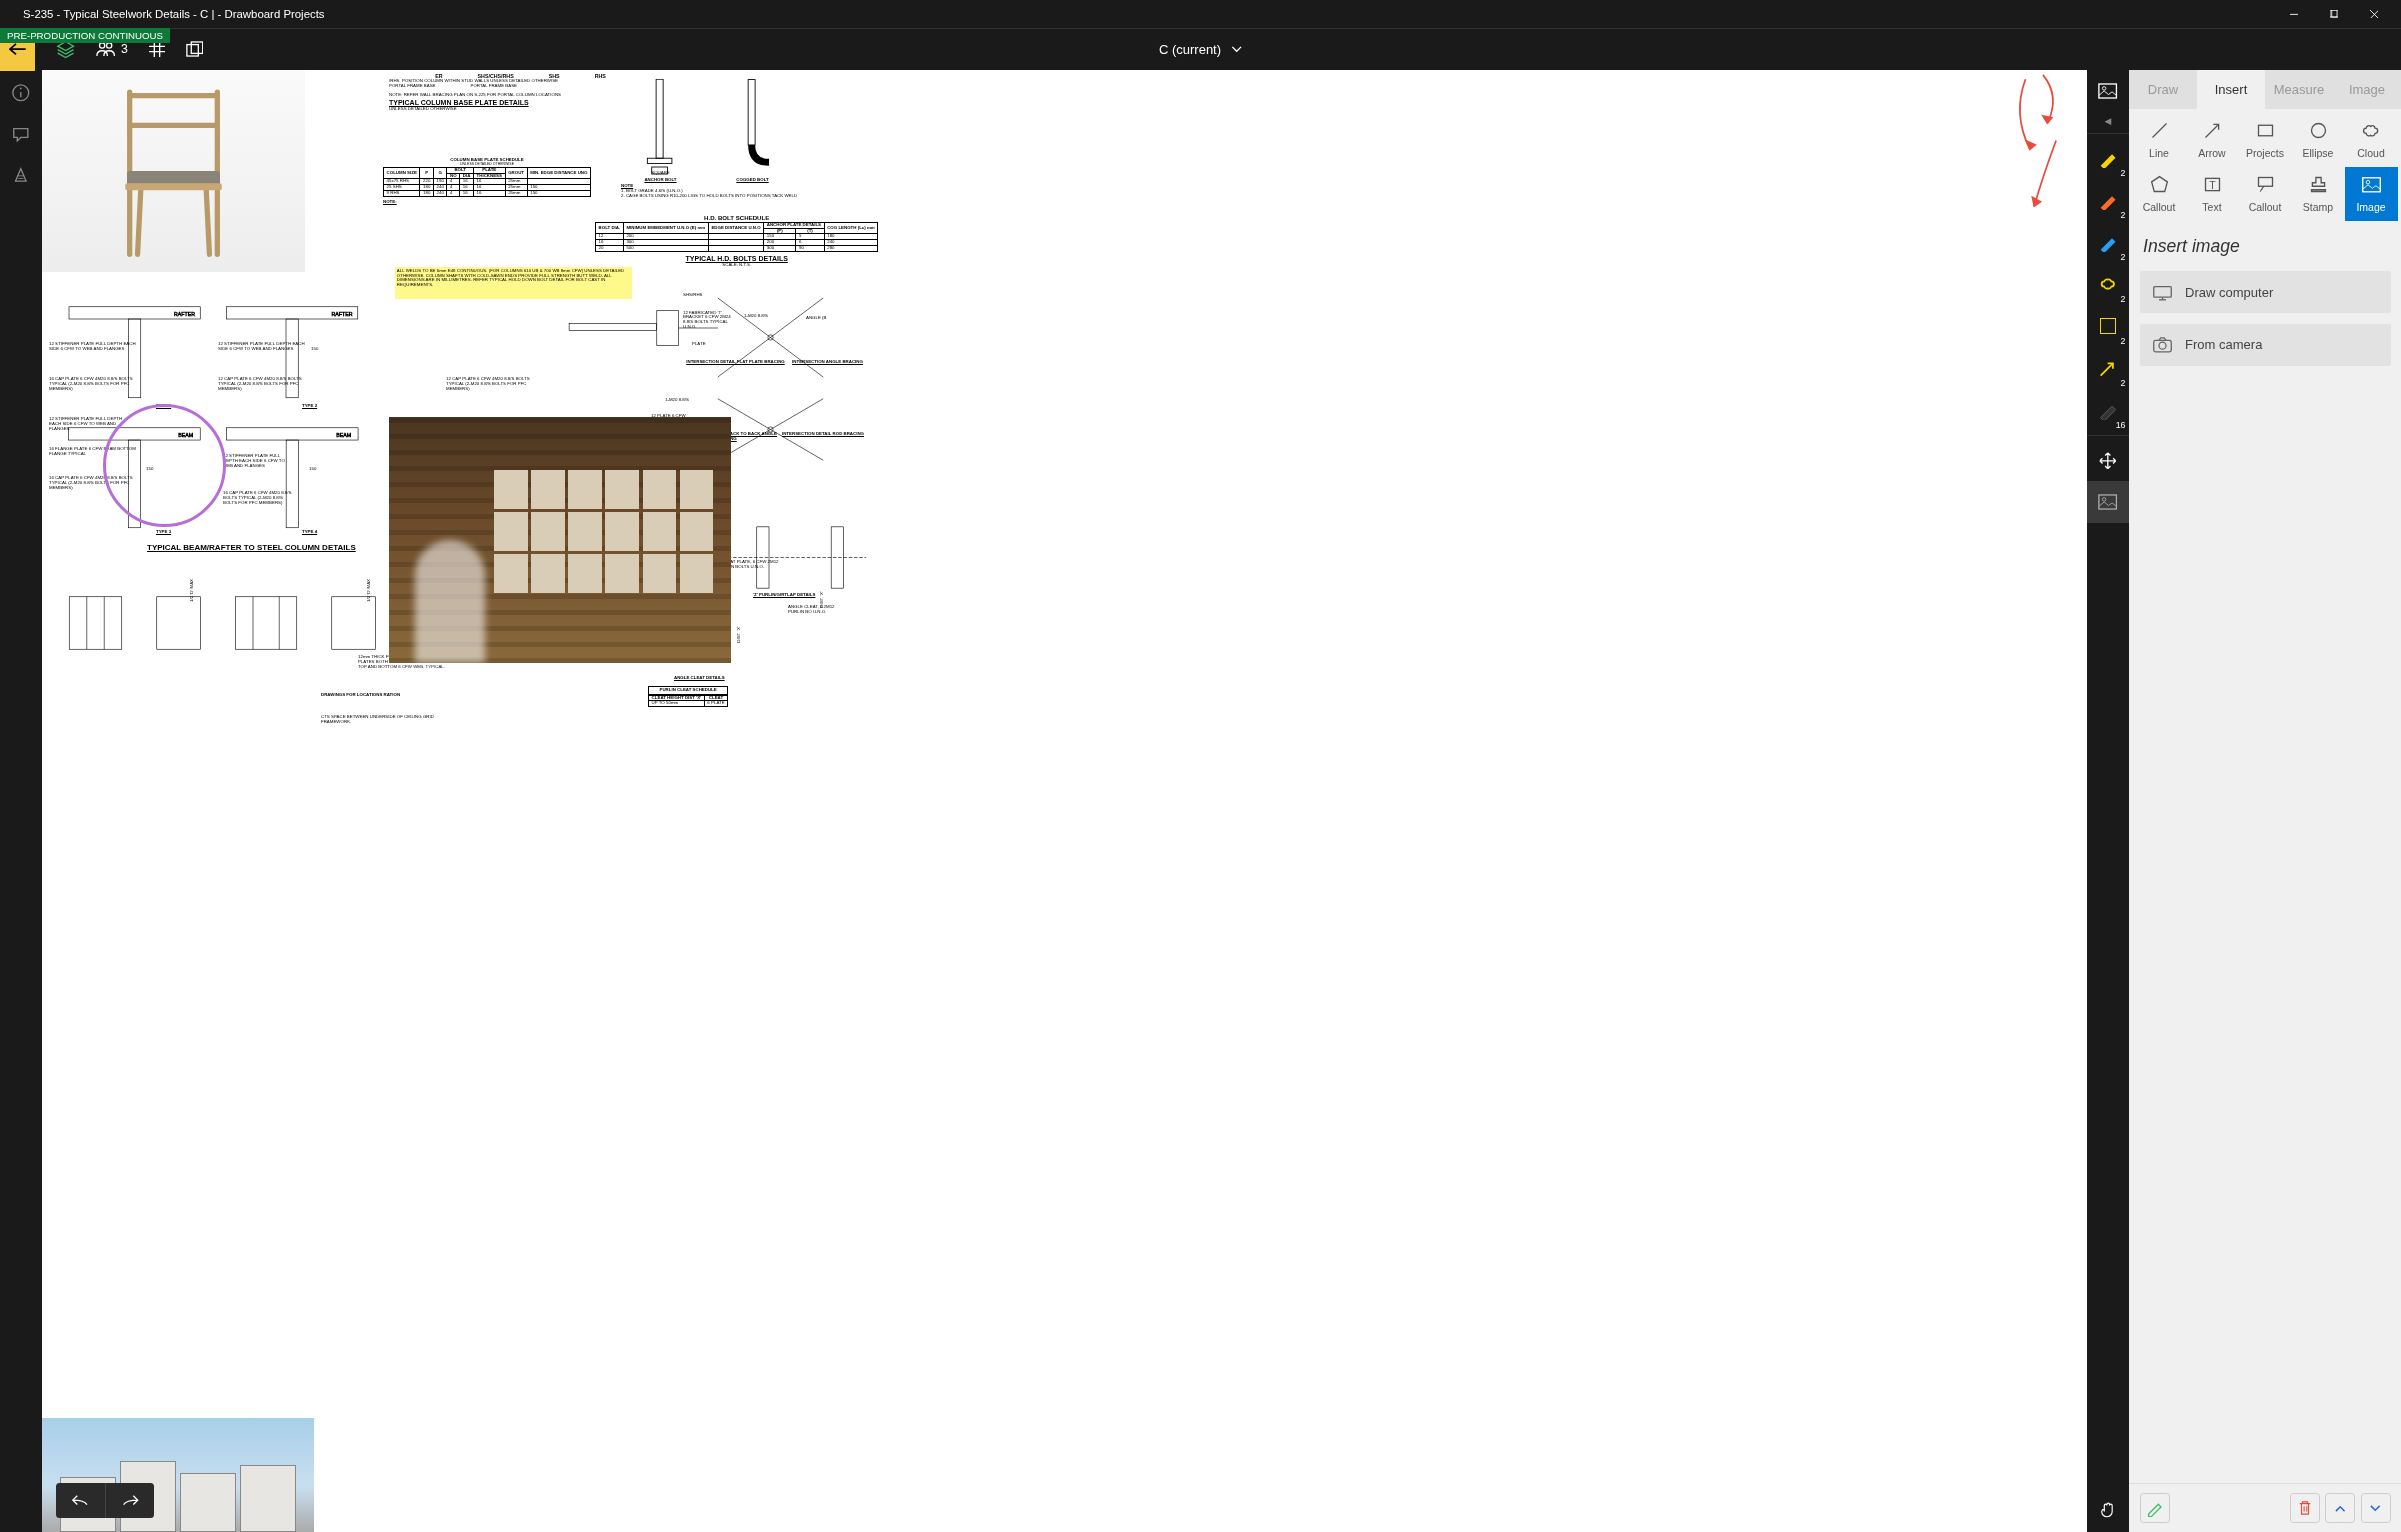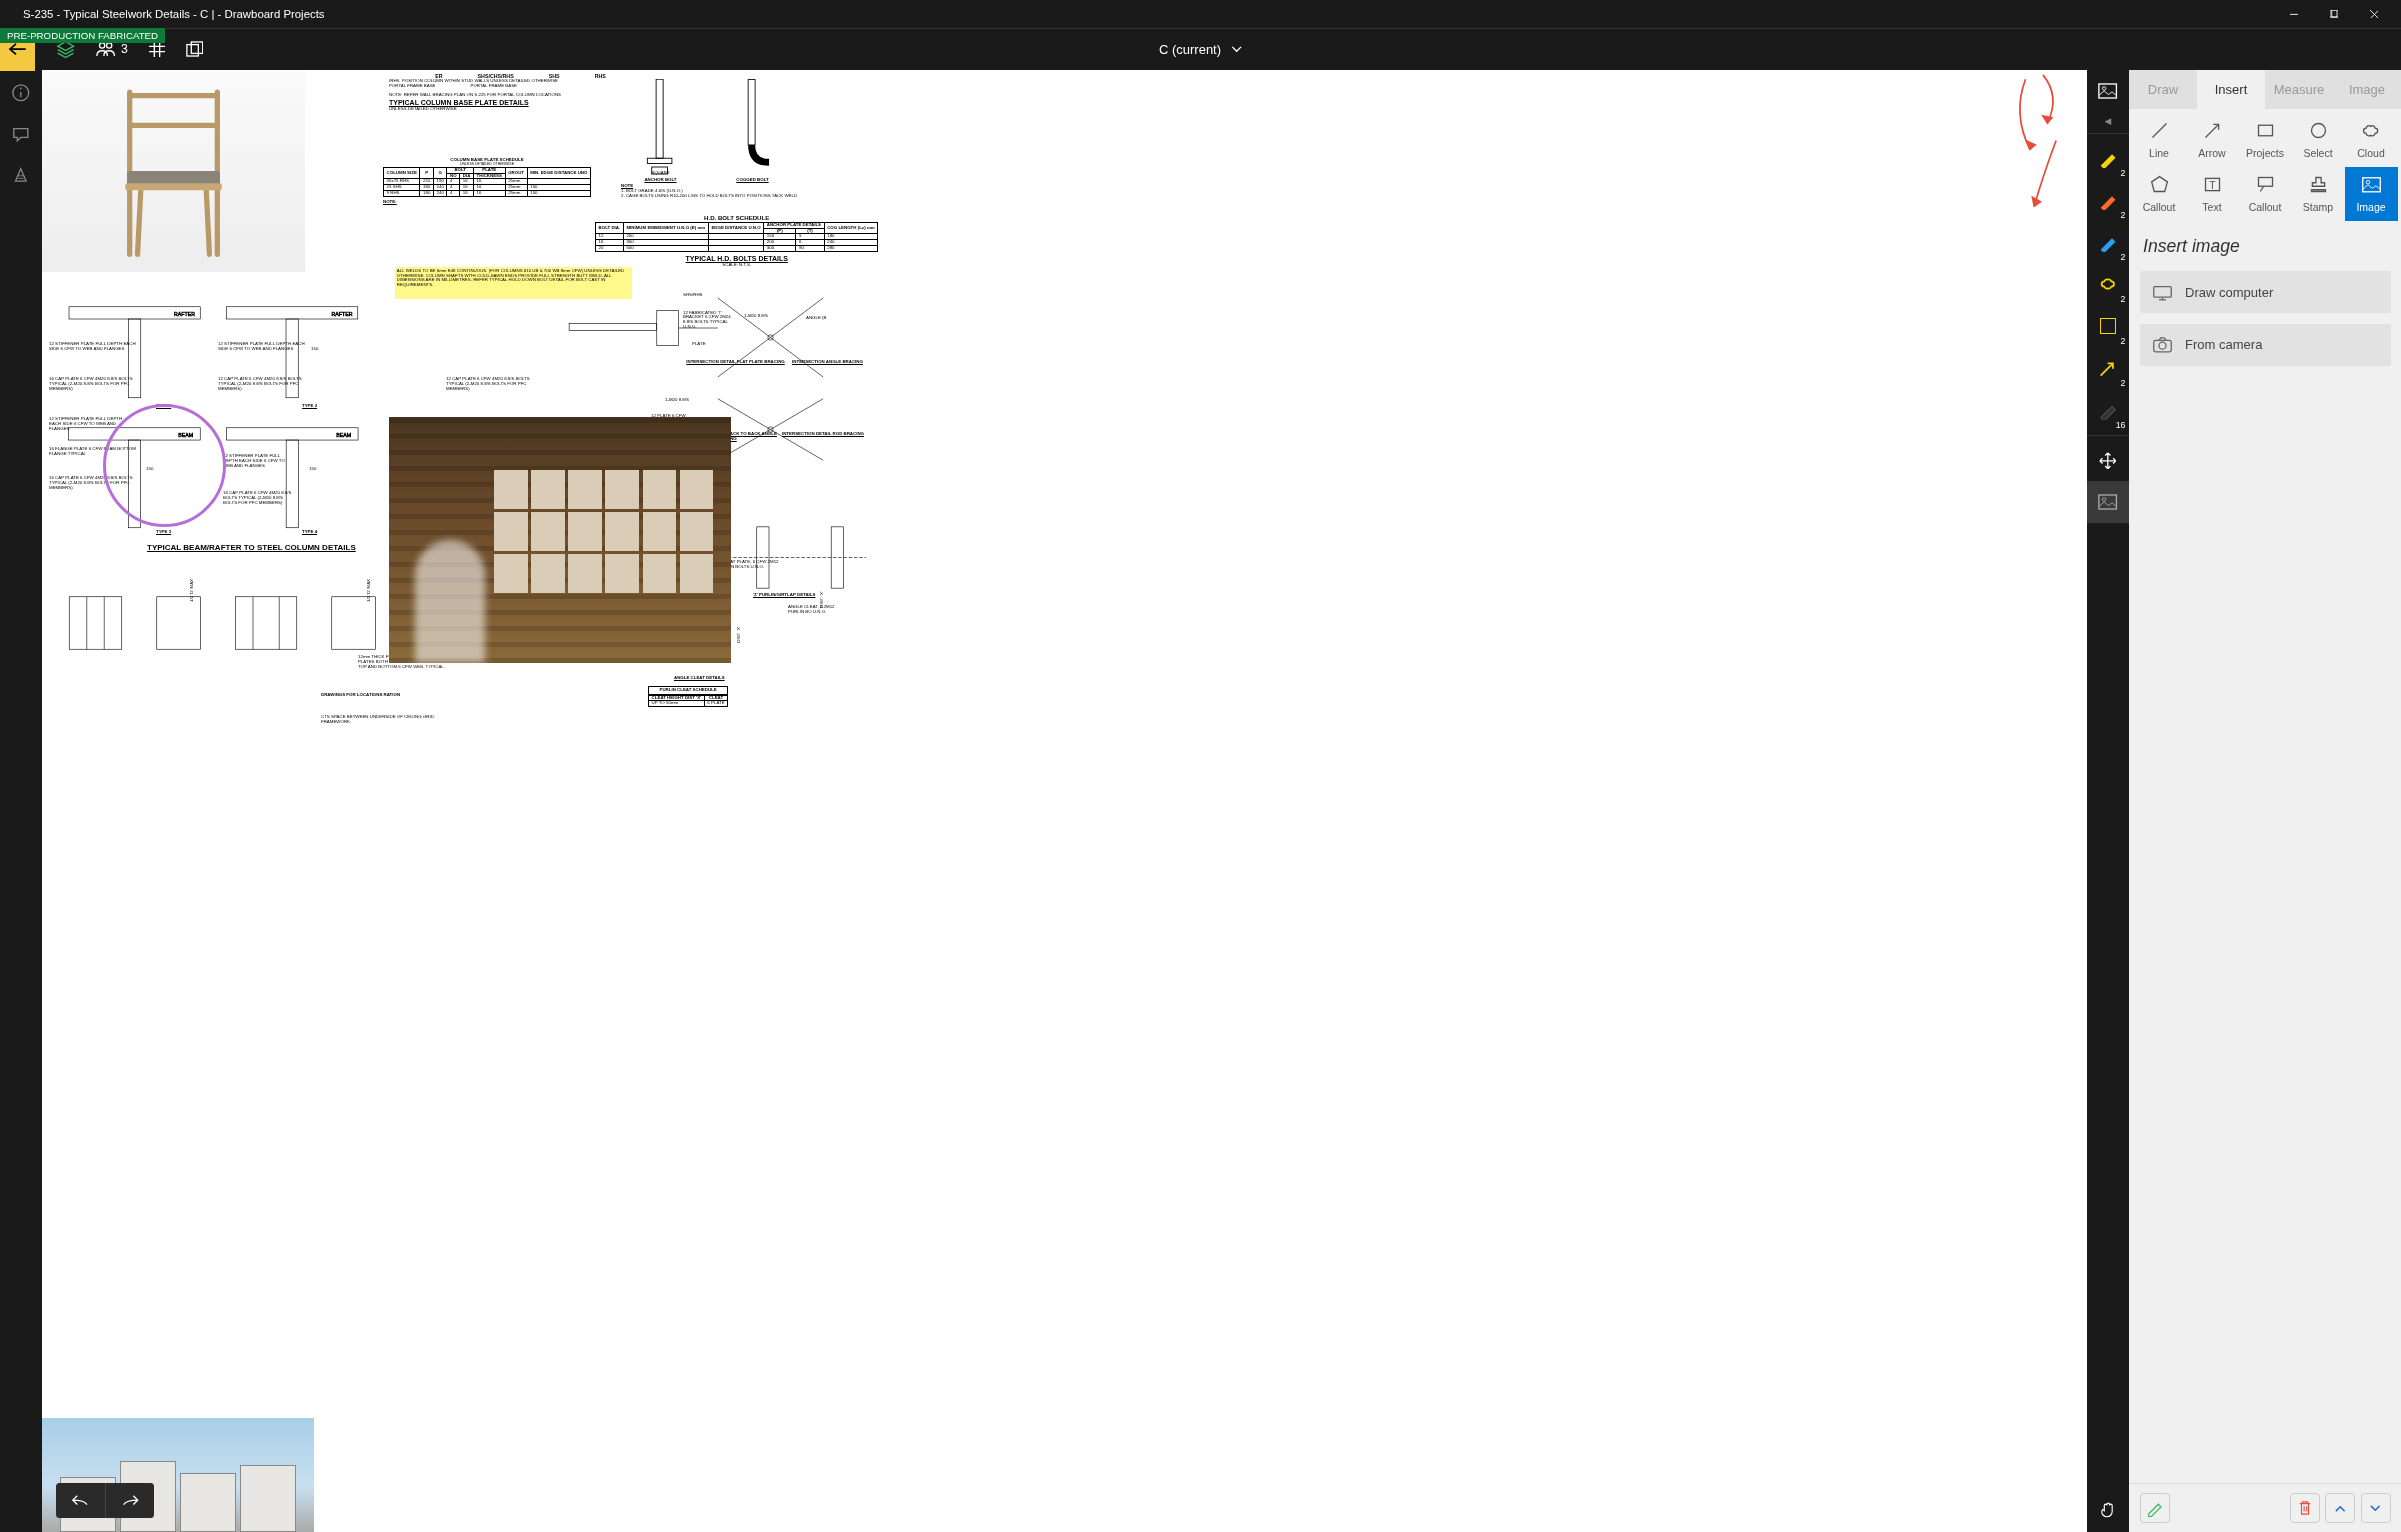--- a/index.html
+++ b/index.html
@@ -105,21 +105,21 @@
       </div>
     <div class="titlebar-btn">
         <svg width="8.8" height="8.8" viewBox="0 0 10 10">
           <line x1="0" y1="0" x2="10" y2="10" stroke="#fff"></line>
           <line x1="10" y1="0" x2="0" y2="10" stroke="#fff"></line>
         </svg>
       </div>
   </div>
 </div>
 
-<div class="env-tag">PRE-PRODUCTION FABRICATED</div>
+<div class="env-tag">PRE-PRODUCTION CONTINUOUS</div>
 
 <div class="topbar">
   <div class="topbar-left">
     <div class="back-btn">
       <svg width="17.6" height="12.3" viewBox="0 0 20 14">
           <path d="M8 1 L1 7 L8 13 M1 7 L19 7" stroke="#000" stroke-width="2" fill="none"></path>
         </svg>
     </div>
     <div class="topbar-icons">
       <div class="topbar-icon">
@@ -657,21 +657,21 @@
             </svg>
           </div>
           <span>Projects</span>
         </div>
       <div class="shape-cell">
           <div class="shape-icon">
             <svg width="21" height="21" viewBox="0 0 24 24">
               <circle cx="12" cy="12" r="8" fill="none" stroke="#555" stroke-width="1.5"></circle>
             </svg>
           </div>
-          <span>Select</span>
+          <span>Ellipse</span>
         </div>
       <div class="shape-cell">
           <div class="shape-icon">
             <svg width="23" height="17.6" viewBox="0 0 26 20">
               <path d="M4 10 a3 3 0 0 1 3-3 a3 3 0 0 1 5-2 a3 3 0 0 1 5 2 a3 3 0 0 1 3 3 a3 3 0 0 1 -3 3 a3 3 0 0 1 -5 2 a3 3 0 0 1 -5 -2 a3 3 0 0 1 -3 -3" fill="none" stroke="#555" stroke-width="1.5"></path>
             </svg>
           </div>
           <span>Cloud</span>
         </div>
       <div class="shape-cell">

